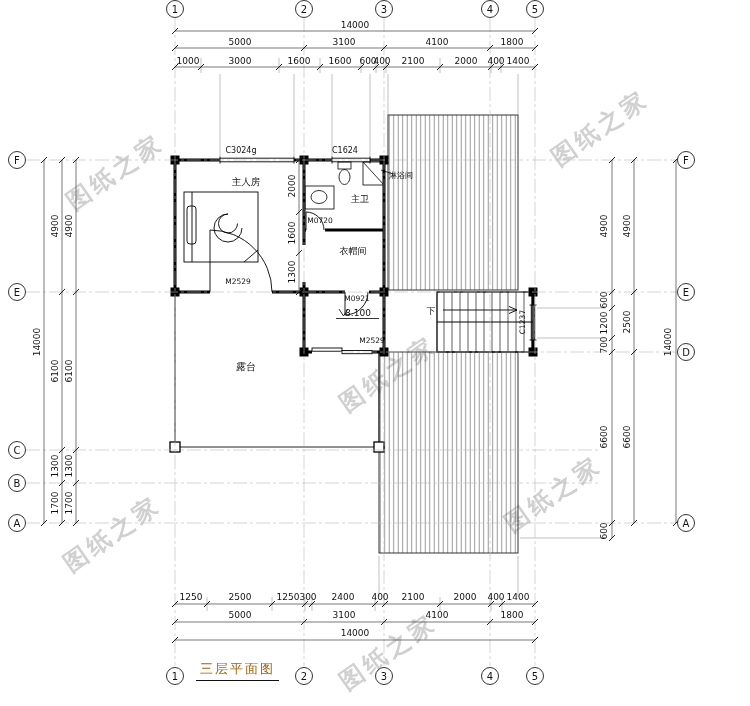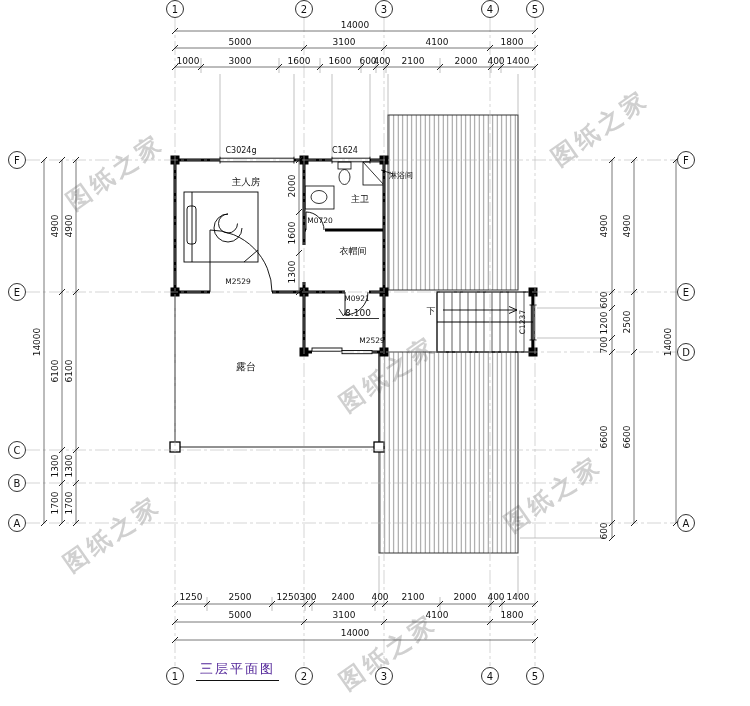--- a/index.html
+++ b/index.html
@@ -7,21 +7,21 @@
        font-family:"DejaVu Sans","Liberation Sans",sans-serif}
   #canvas{position:relative;width:750px;height:706px;background:#fff}
   #plan-svg{position:absolute;left:0;top:0;z-index:2}
   .watermark{position:absolute;z-index:1;font-size:24px;font-weight:bold;letter-spacing:4px;
              white-space:nowrap;opacity:.8;transform:translate(-50%,-50%) rotate(-35deg)}
   .dwg-text{font-family:"DejaVu Sans","Liberation Sans",sans-serif;fill:#111}
   .cl{stroke:#b9b9b9;stroke-width:.6;stroke-dasharray:14 3 3 3}
   .dl{stroke:#555;stroke-width:.8;fill:none}
   .tick{stroke:#222;stroke-width:1;fill:none}
   .bub{fill:#fff;stroke:#333;stroke-width:1}
-  #drawing-title{position:absolute;left:196px;top:660px;z-index:3;font-size:13px;color:#4c1d95;
+  #drawing-title{position:absolute;left:196px;top:660px;z-index:3;font-size:13px;color:#a16207;
                  letter-spacing:2px;border-bottom:1.5px solid #111;padding:0 4px 2px}
 </style>
 </head>
 <body>
 
 <div id="canvas">
 
   <svg id="plan-svg" width="750" height="706" viewBox="0 0 750 706">
     <defs>
       <pattern id="hatchPat" width="4.5" height="10" patternUnits="userSpaceOnUse">

